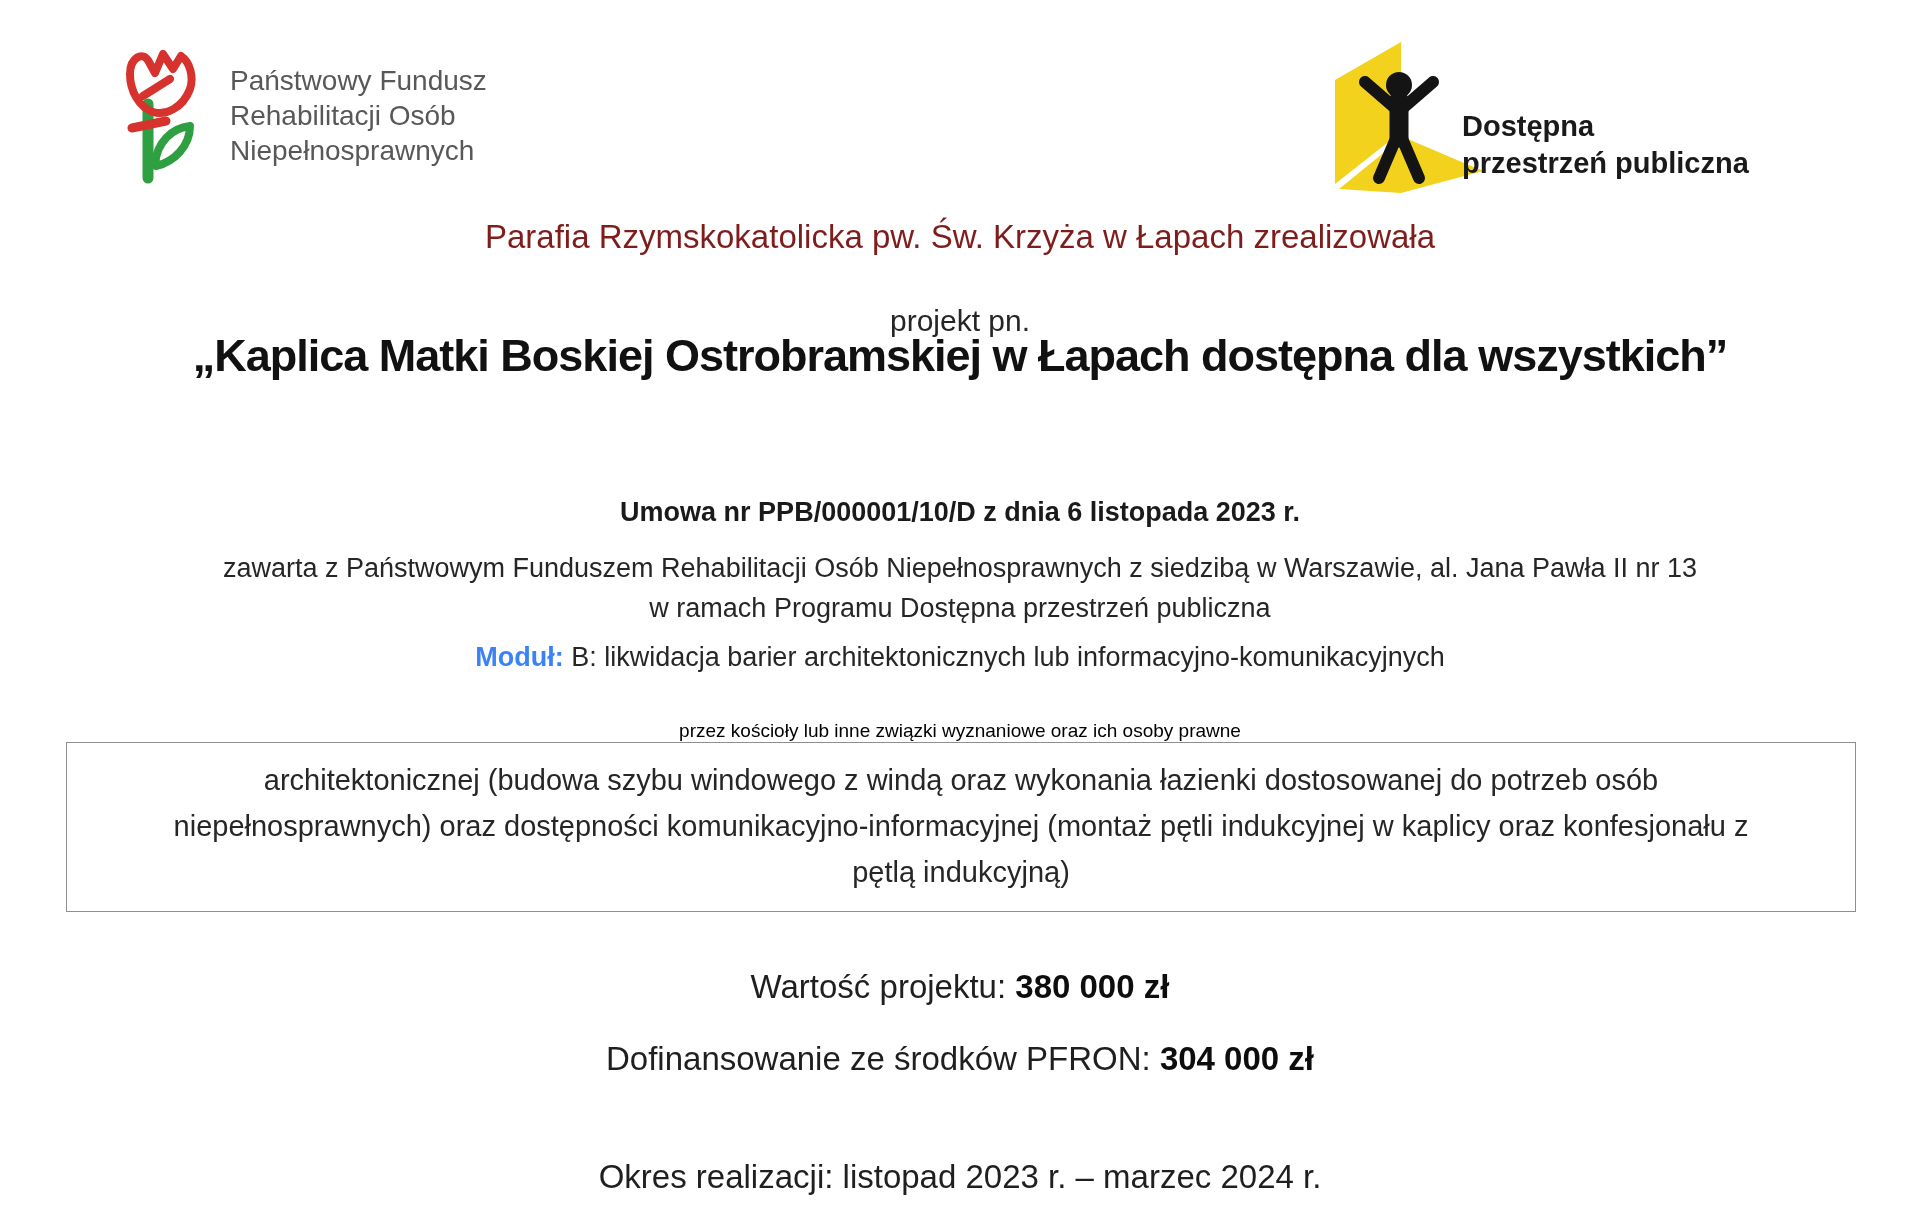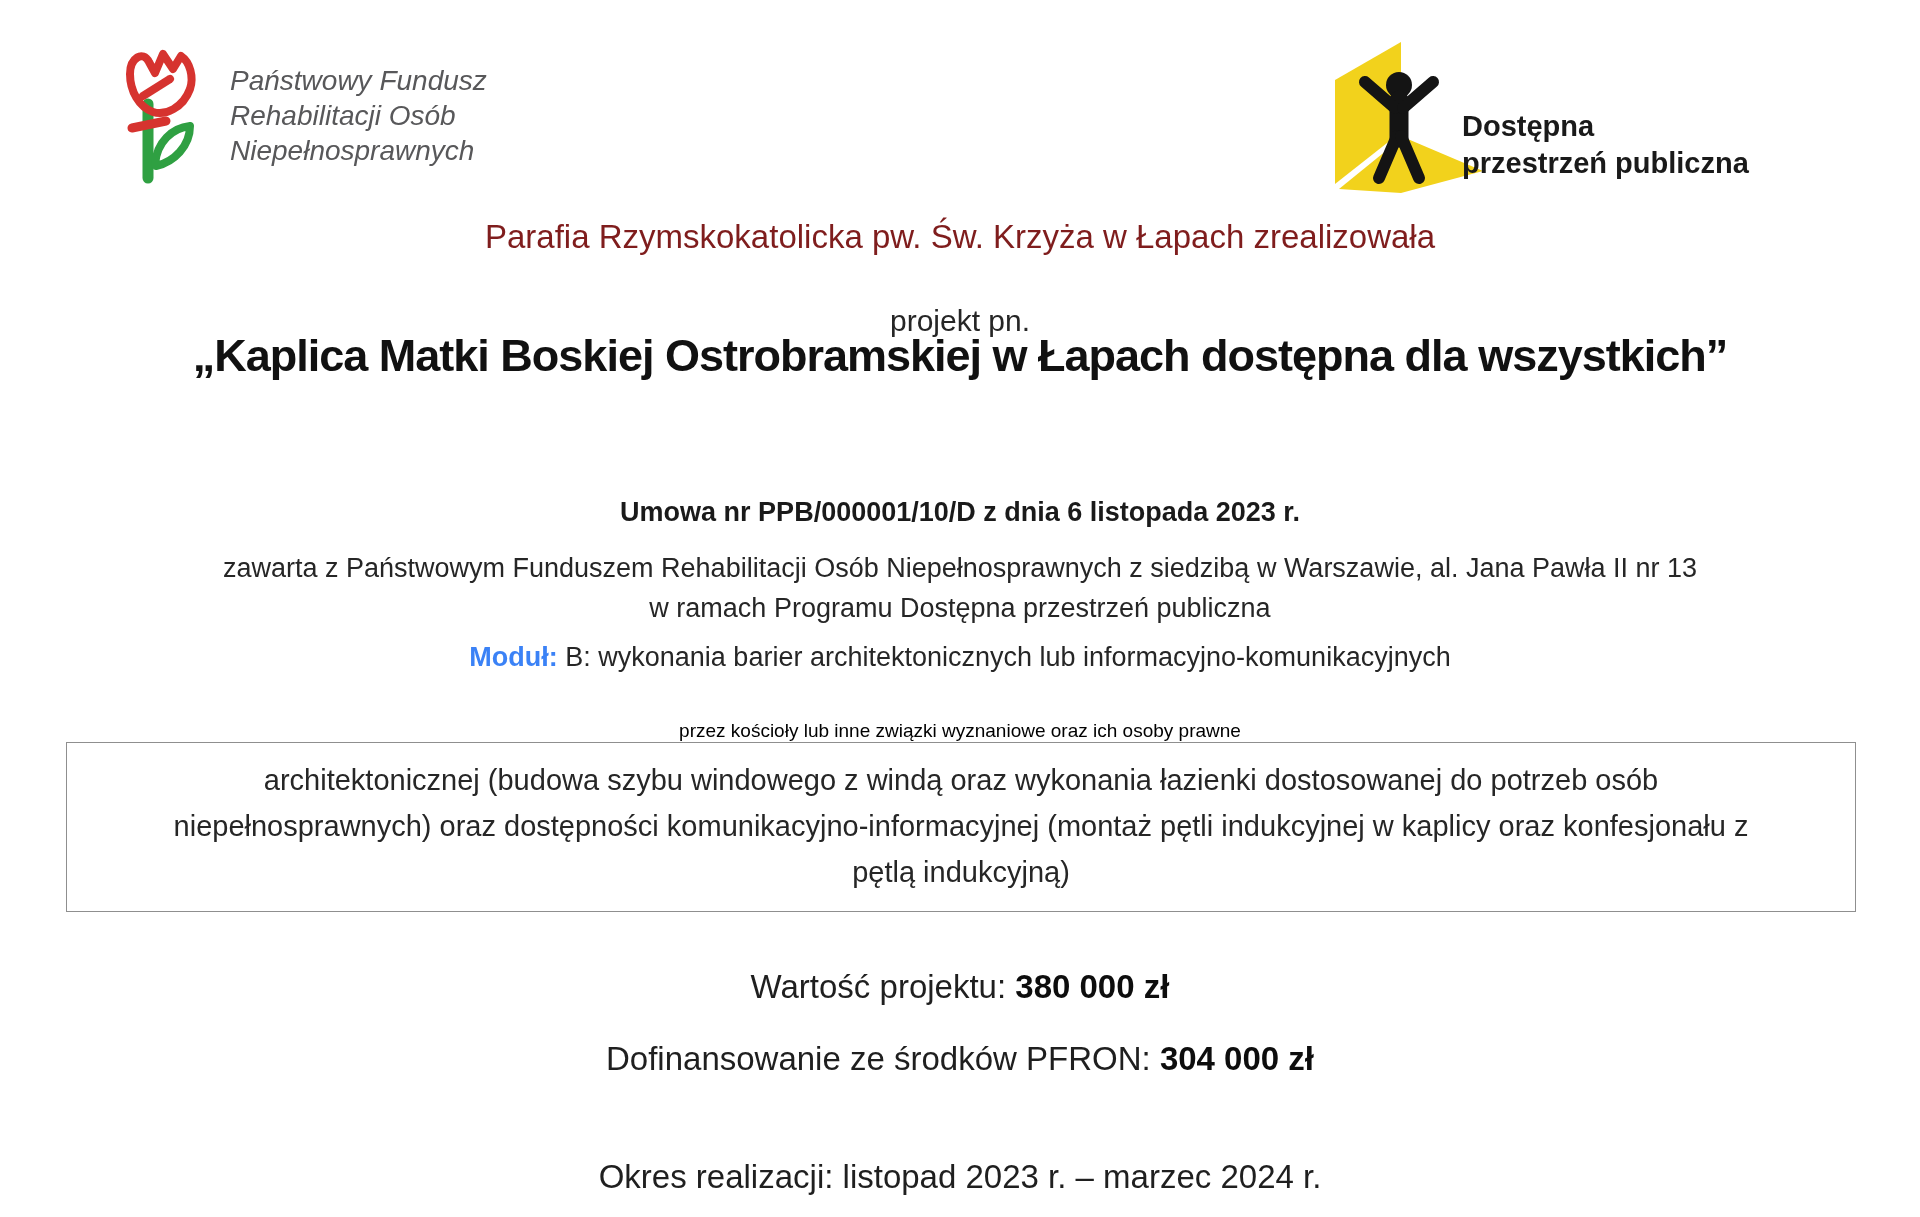--- a/index.html
+++ b/index.html
@@ -8,21 +8,21 @@
     background: #ffffff;
     font-family: "Liberation Sans", sans-serif;
     color: #1f1f1f;
     position: relative;
     overflow: hidden;
   }
   .abs { position: absolute; left: 0; right: 0; text-align: center; }
 
   
   .pfron-logo { position: absolute; left: 108px; top: 42px; display: flex; align-items: center; gap: 18px; }
-  .pfron-text { font-size: 28px; line-height: 35px; color: #58585a; font-style: italic; }
+  .pfron-text { font-size: 28px; line-height: 35px; color: #58585a; }
   .dpp-logo { position: absolute; left: 1333px; top: 38px; width: 170px; height: 155px; }
   .dpp-text { position: absolute; left: 1462px; top: 60px; font-size: 29px; line-height: 37px; font-weight: bold; color: #1a1a1a; text-align: left; margin-top: 48px; }
 
   
   .intro-blue { top: 218px; font-size: 33px; font-weight: normal; color: #7f1d1d; }
   .project-label { top: 276px; font-size: 30px; color: #262626; margin-top: 28px; }
   .main-title { top: 330px; font-size: 45px; font-weight: bold; color: #111; letter-spacing: -1px; }
   .agreement { top: 497px; font-size: 27px; font-weight: bold; color: #1a1a1a; }
   .contract { top: 548px; font-size: 27px; line-height: 40px; color: #262626; }
   .module { top: 642px; font-size: 27px; color: #262626; }
@@ -86,21 +86,21 @@
 <div class="abs main-title">„Kaplica Matki Boskiej Ostrobramskiej w Łapach dostępna dla wszystkich”</div>
 
 <div class="abs agreement">Umowa nr PPB/000001/10/D z dnia 6 listopada 2023 r.</div>
 
 <div class="abs contract">
   <div>zawarta z Państwowym Funduszem Rehabilitacji Osób Niepełnosprawnych z siedzibą w Warszawie, al. Jana Pawła II nr 13</div>
   <div>w ramach Programu Dostępna przestrzeń publiczna</div>
 </div>
 
 <div class="abs module">
-  <b>Moduł:</b><span> B: wykonania barier architektonicznych lub informacyjno-komunikacyjnych</span>
+  <b>Moduł:</b><span> B: likwidacja barier architektonicznych lub informacyjno-komunikacyjnych</span>
 </div>
 
 <div class="abs module2">przez kościoły lub inne związki wyznaniowe oraz ich osoby prawne</div>
 
 <div class="scope-box">
   <div>architektonicznej (budowa szybu windowego z windą oraz wykonania łazienki dostosowanej do potrzeb osób</div>
   <div>niepełnosprawnych) oraz dostępności komunikacyjno-informacyjnej (montaż pętli indukcyjnej w kaplicy oraz konfesjonału z</div>
   <div>pętlą indukcyjną)</div>
 </div>
 

